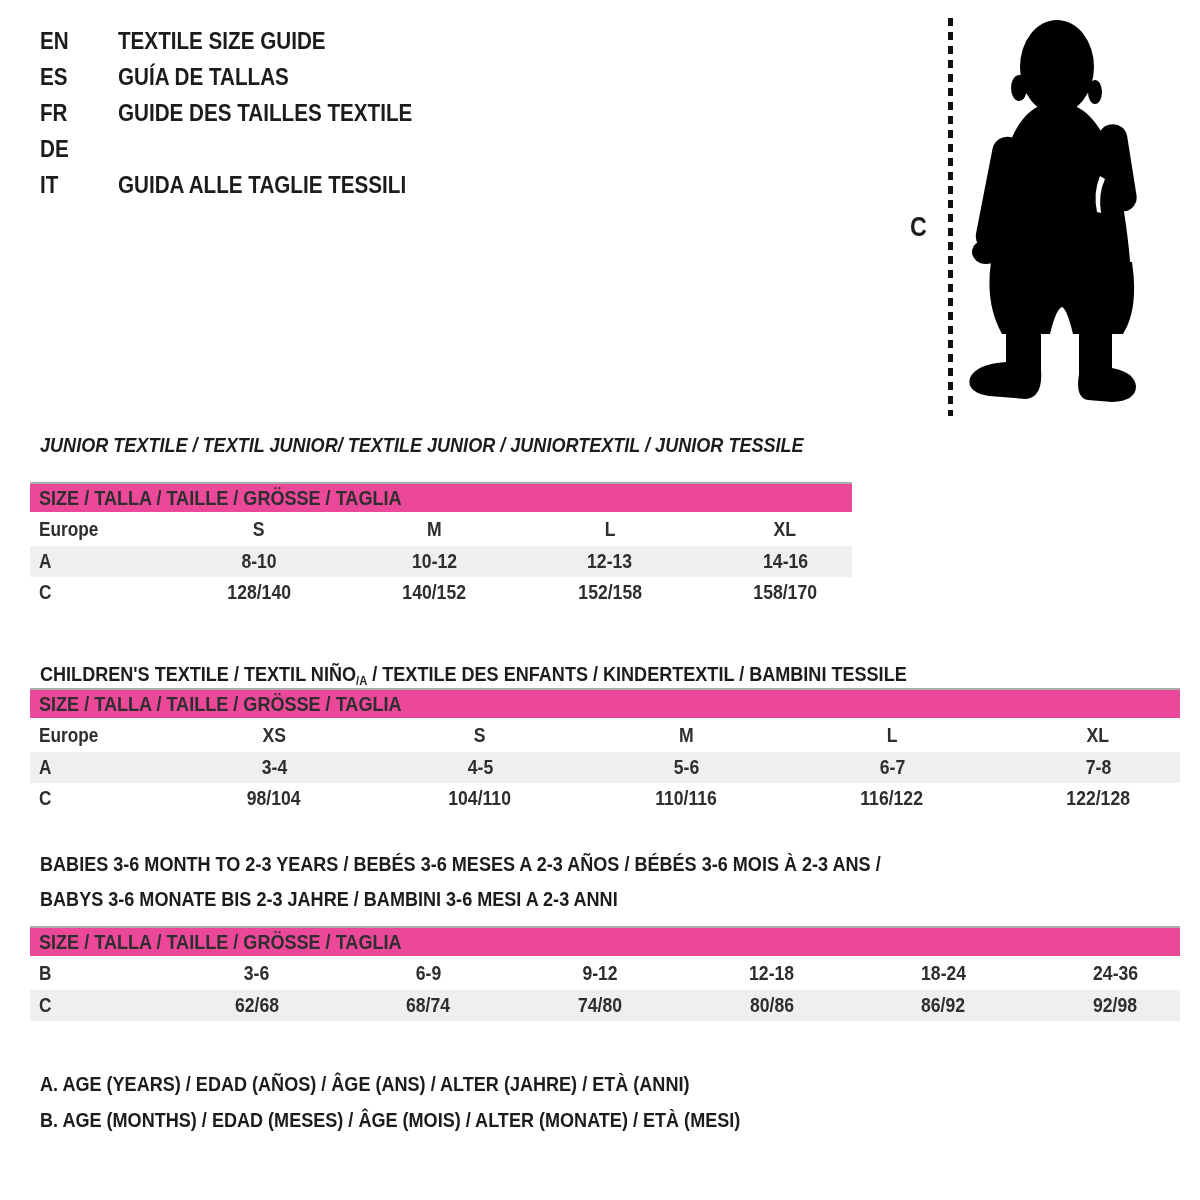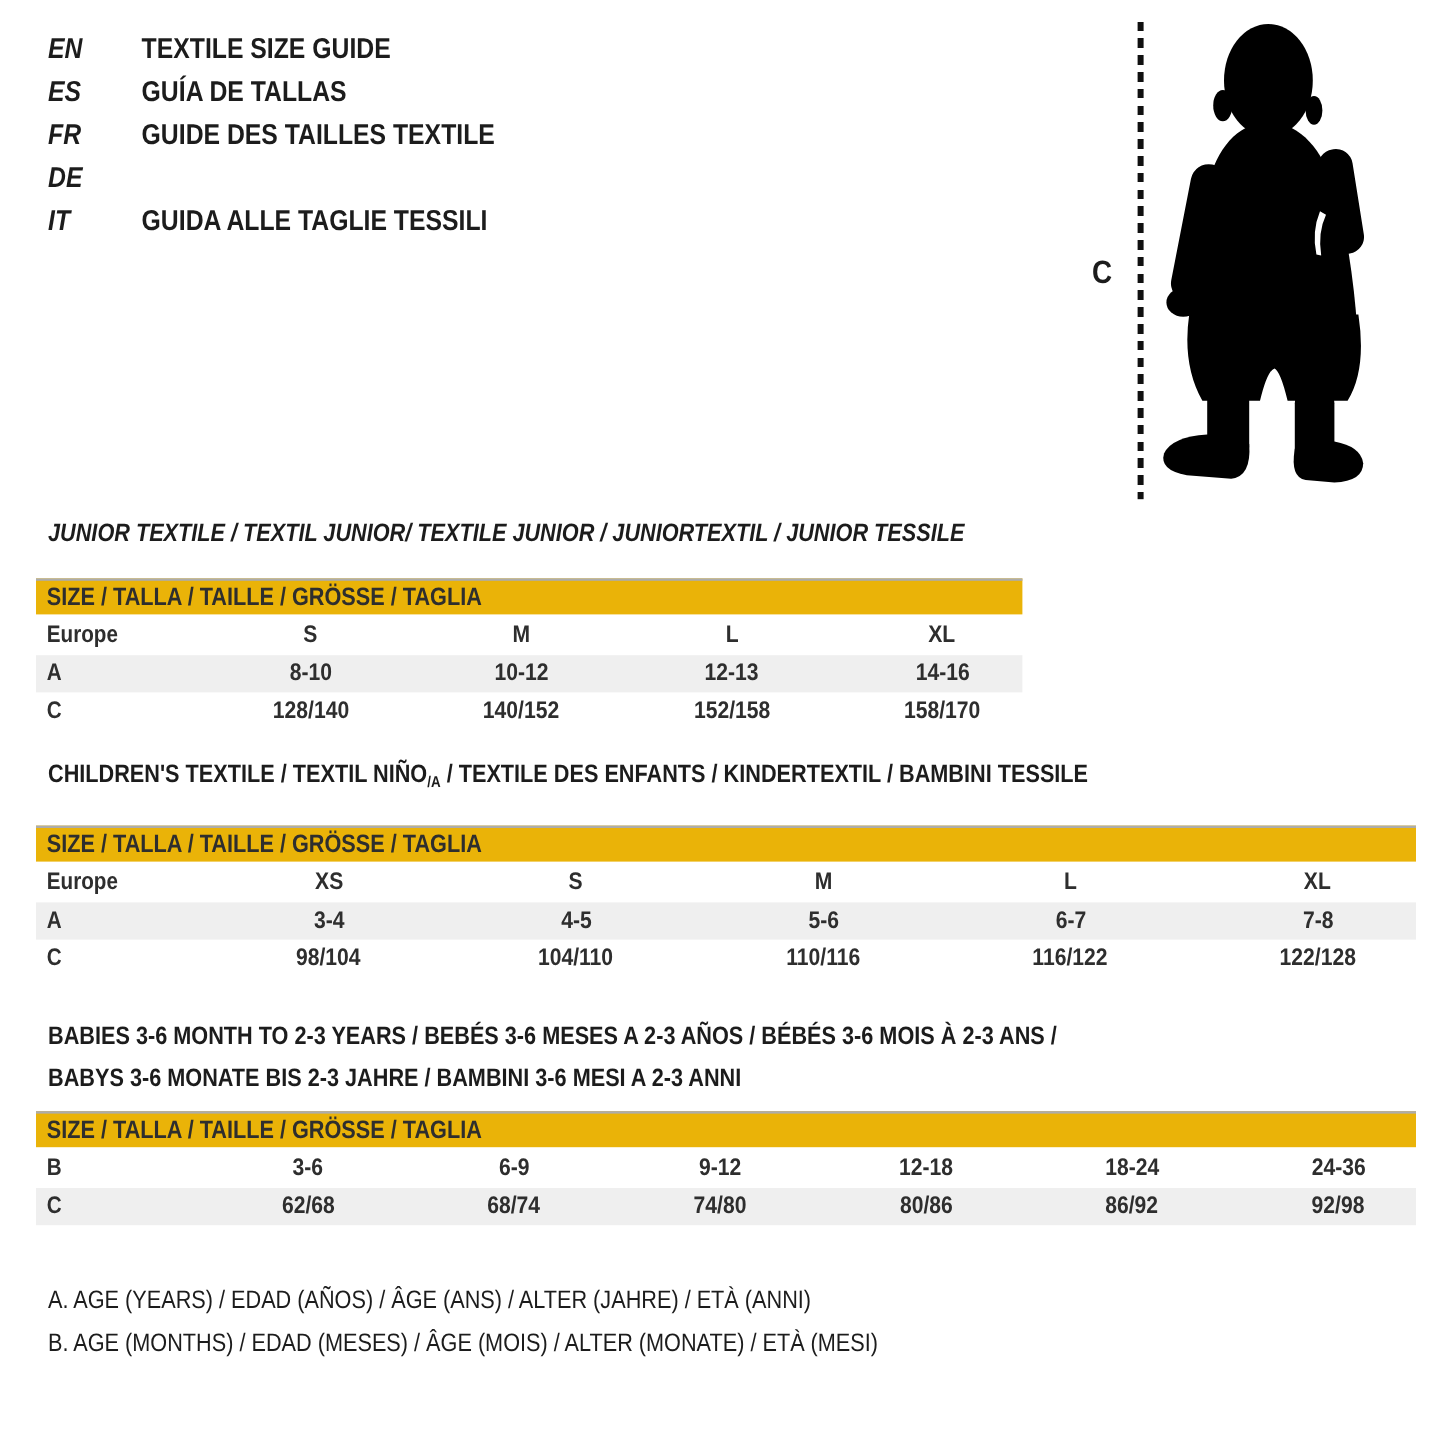--- a/index.html
+++ b/index.html
@@ -12,56 +12,56 @@
     color:#222;
   }
   .abs{position:absolute;}
   
   .cxl{display:inline-block;transform:scaleX(.86);transform-origin:left center;white-space:nowrap;}
   .cxc{display:inline-block;transform:scaleX(.88);transform-origin:center center;white-space:nowrap;}
 
   
   .languages{left:40px;top:23px;}
   .lang-row{display:flex;height:36px;align-items:center;font-weight:bold;font-size:24px;color:#1c1c1c;}
-  .lang-code{width:78px;flex:0 0 78px;font-style:italic;}
+  .lang-code{width:78px;flex:0 0 78px;}
 
   
   .dash-line{
     left:948px;top:18px;width:5px;height:398px;
     background:repeating-linear-gradient(to bottom,#101010 0 8px,transparent 8px 14px);
   }
   .fig-label{left:910px;top:212px;font-size:27px;font-weight:bold;color:#1c1c1c;}
 
   
   .sec-title{font-weight:bold;font-size:21px;color:#1c1c1c;}
   .sec-title .sub{font-size:13px;vertical-align:-4px;}
   .title-junior{left:40px;top:433px;font-style:italic;}
-  .title-children{left:40px;top:634px;text-align:center;}
+  .title-children{left:40px;top:662px;text-align:center;}
   .title-babies{left:40px;top:846px;line-height:35px;}
 
   
   .table{box-sizing:border-box;}
   .tbl-junior{left:30px;top:482px;width:822px;}
   .tbl-children{left:30px;top:688px;width:1150px;}
   .tbl-babies{left:30px;top:926px;width:1150px;}
   .t-head{
     height:30px;margin-bottom:2px;
-    background:#eab308;border-top:2px solid #acacac;
+    background:#ec4899;border-top:2px solid #acacac;
     display:flex;align-items:center;
     padding-left:9px;box-sizing:border-box;
     font-size:21px;font-weight:bold;color:#2e2e2e;
   }
   .t-row{display:flex;height:31.5px;align-items:center;font-size:20px;font-weight:bold;color:#2e2e2e;gap:42px;}
   .t-row.shaded{background:#efefef;}
   .t-row .lbl{flex:0 0 120px;width:120px;padding-left:9px;box-sizing:border-box;}
   .t-row .val{flex:1;text-align:center;}
 
   
   .legend{left:40px;top:1066px;}
-  .legend-line{height:36px;display:flex;align-items:center;font-size:21px;font-weight:normal;color:#1c1c1c;}
+  .legend-line{height:36px;display:flex;align-items:center;font-size:21px;font-weight:bold;color:#1c1c1c;}
 </style>
 </head>
 <body>
 
 <div class="abs languages">
   <div class="lang-row">
     <span class="lang-code"><span class="cxl">EN</span></span>
     <span><span class="cxl">TEXTILE SIZE GUIDE</span></span>
   </div>
   <div class="lang-row">

